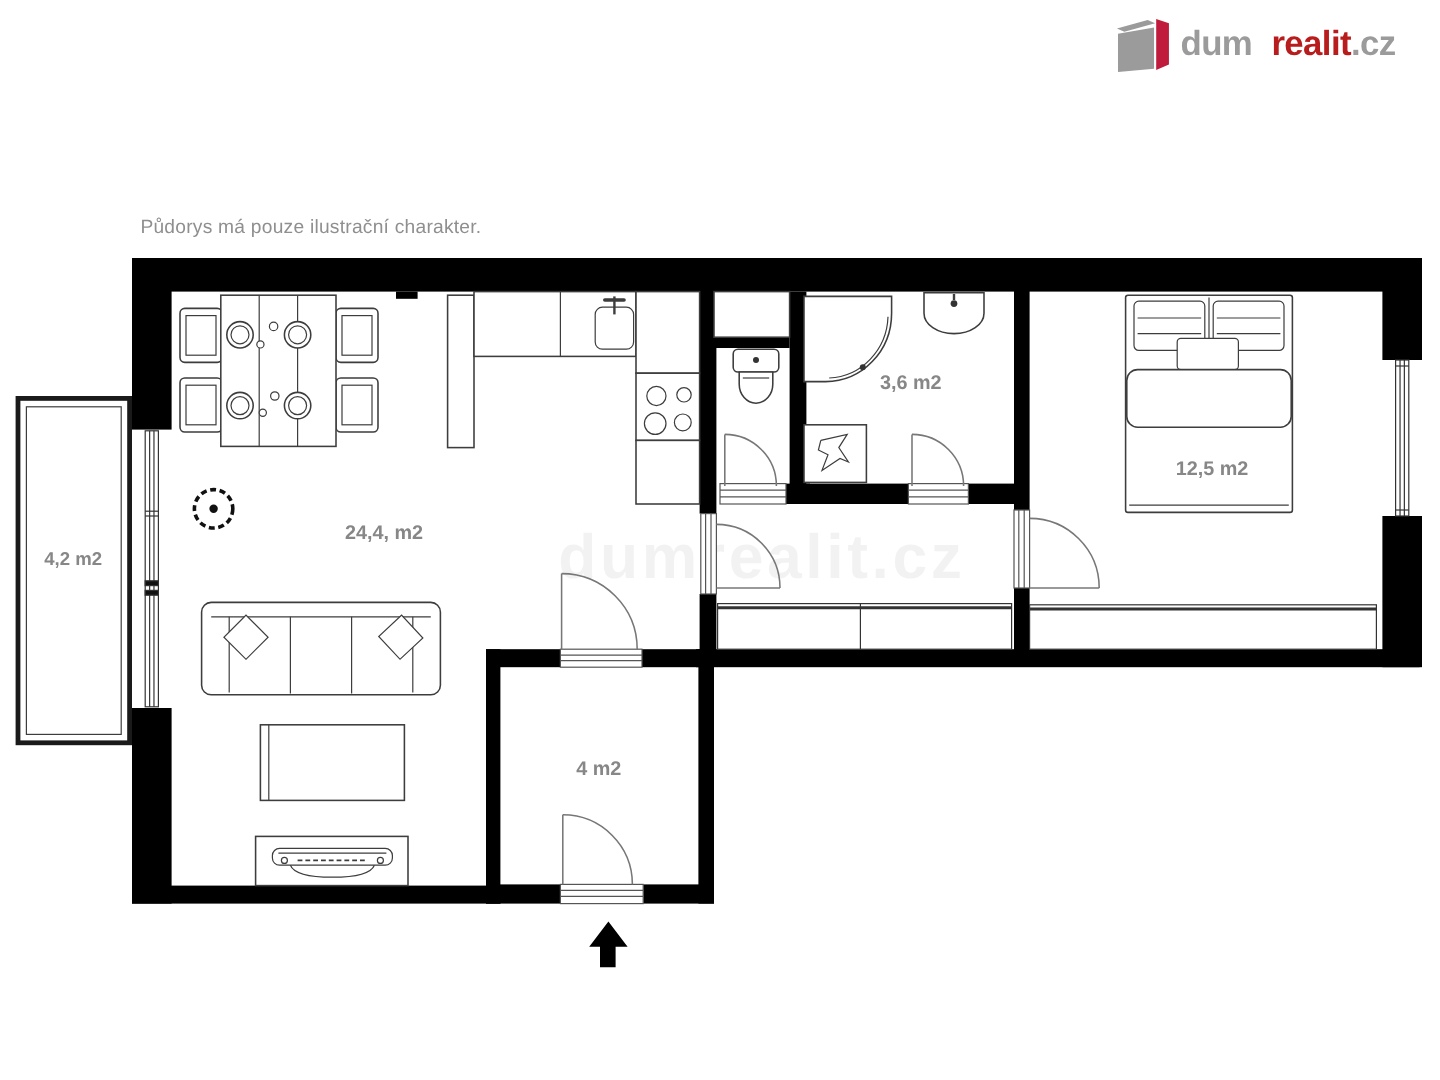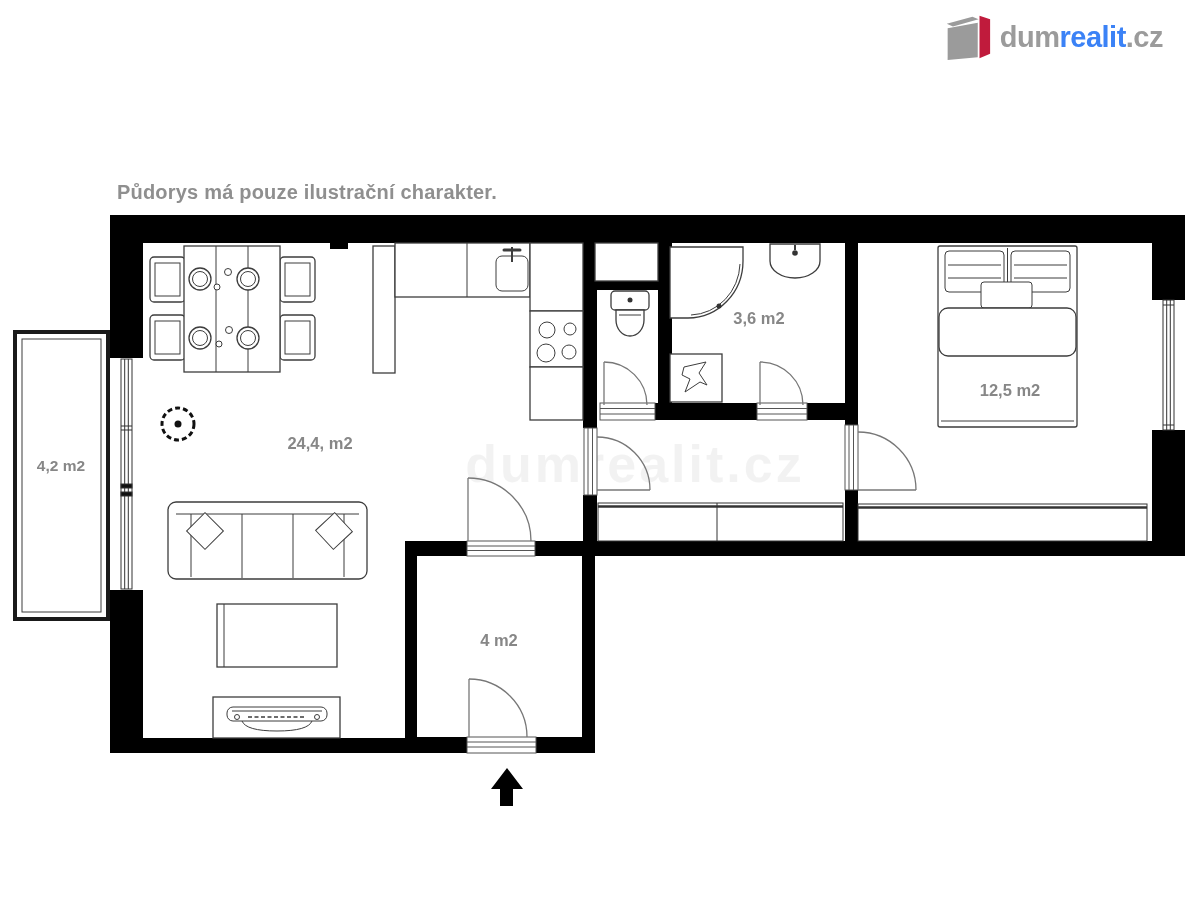--- a/index.html
+++ b/index.html
@@ -1,24 +1,24 @@
 <!DOCTYPE html>
 <html><head>
 <meta charset="utf-8">
 <style>
   html,body{margin:0;padding:0;background:#fff;}
   #canvas{position:relative;width:1200px;height:900px;background:#fff;overflow:hidden;
           font-family:"Liberation Sans",sans-serif;}
-  .disclaimer{position:absolute;left:117px;top:181px;font-size:20px;font-weight:bold;
+  .disclaimer{position:absolute;left:117px;top:181px;font-size:16px;font-weight:normal;
               color:#8f8f8f;letter-spacing:.2px;}
   .logo{position:absolute;top:12px;right:37px;display:flex;align-items:center;gap:9px;}
   .logo-icon{width:46px;height:50px;}
   .logo-text{font-size:29px;font-weight:bold;letter-spacing:-.5px;line-height:50px;}
   .logo-text .g{color:#9b9b9b;text-align:right;}
-  .logo-text .r{color:#3b82f6;}
+  .logo-text .r{color:#b91c1c;margin-left:16px;}
   .plan{position:absolute;left:0;top:0;}
   .lbl{font-family:"Liberation Sans",sans-serif;font-weight:bold;fill:#878787;}
 </style>
 </head>
 <body>
 
 <div id="canvas">
 
   <div class="disclaimer">Půdorys má pouze ilustrační charakter.</div>
 

